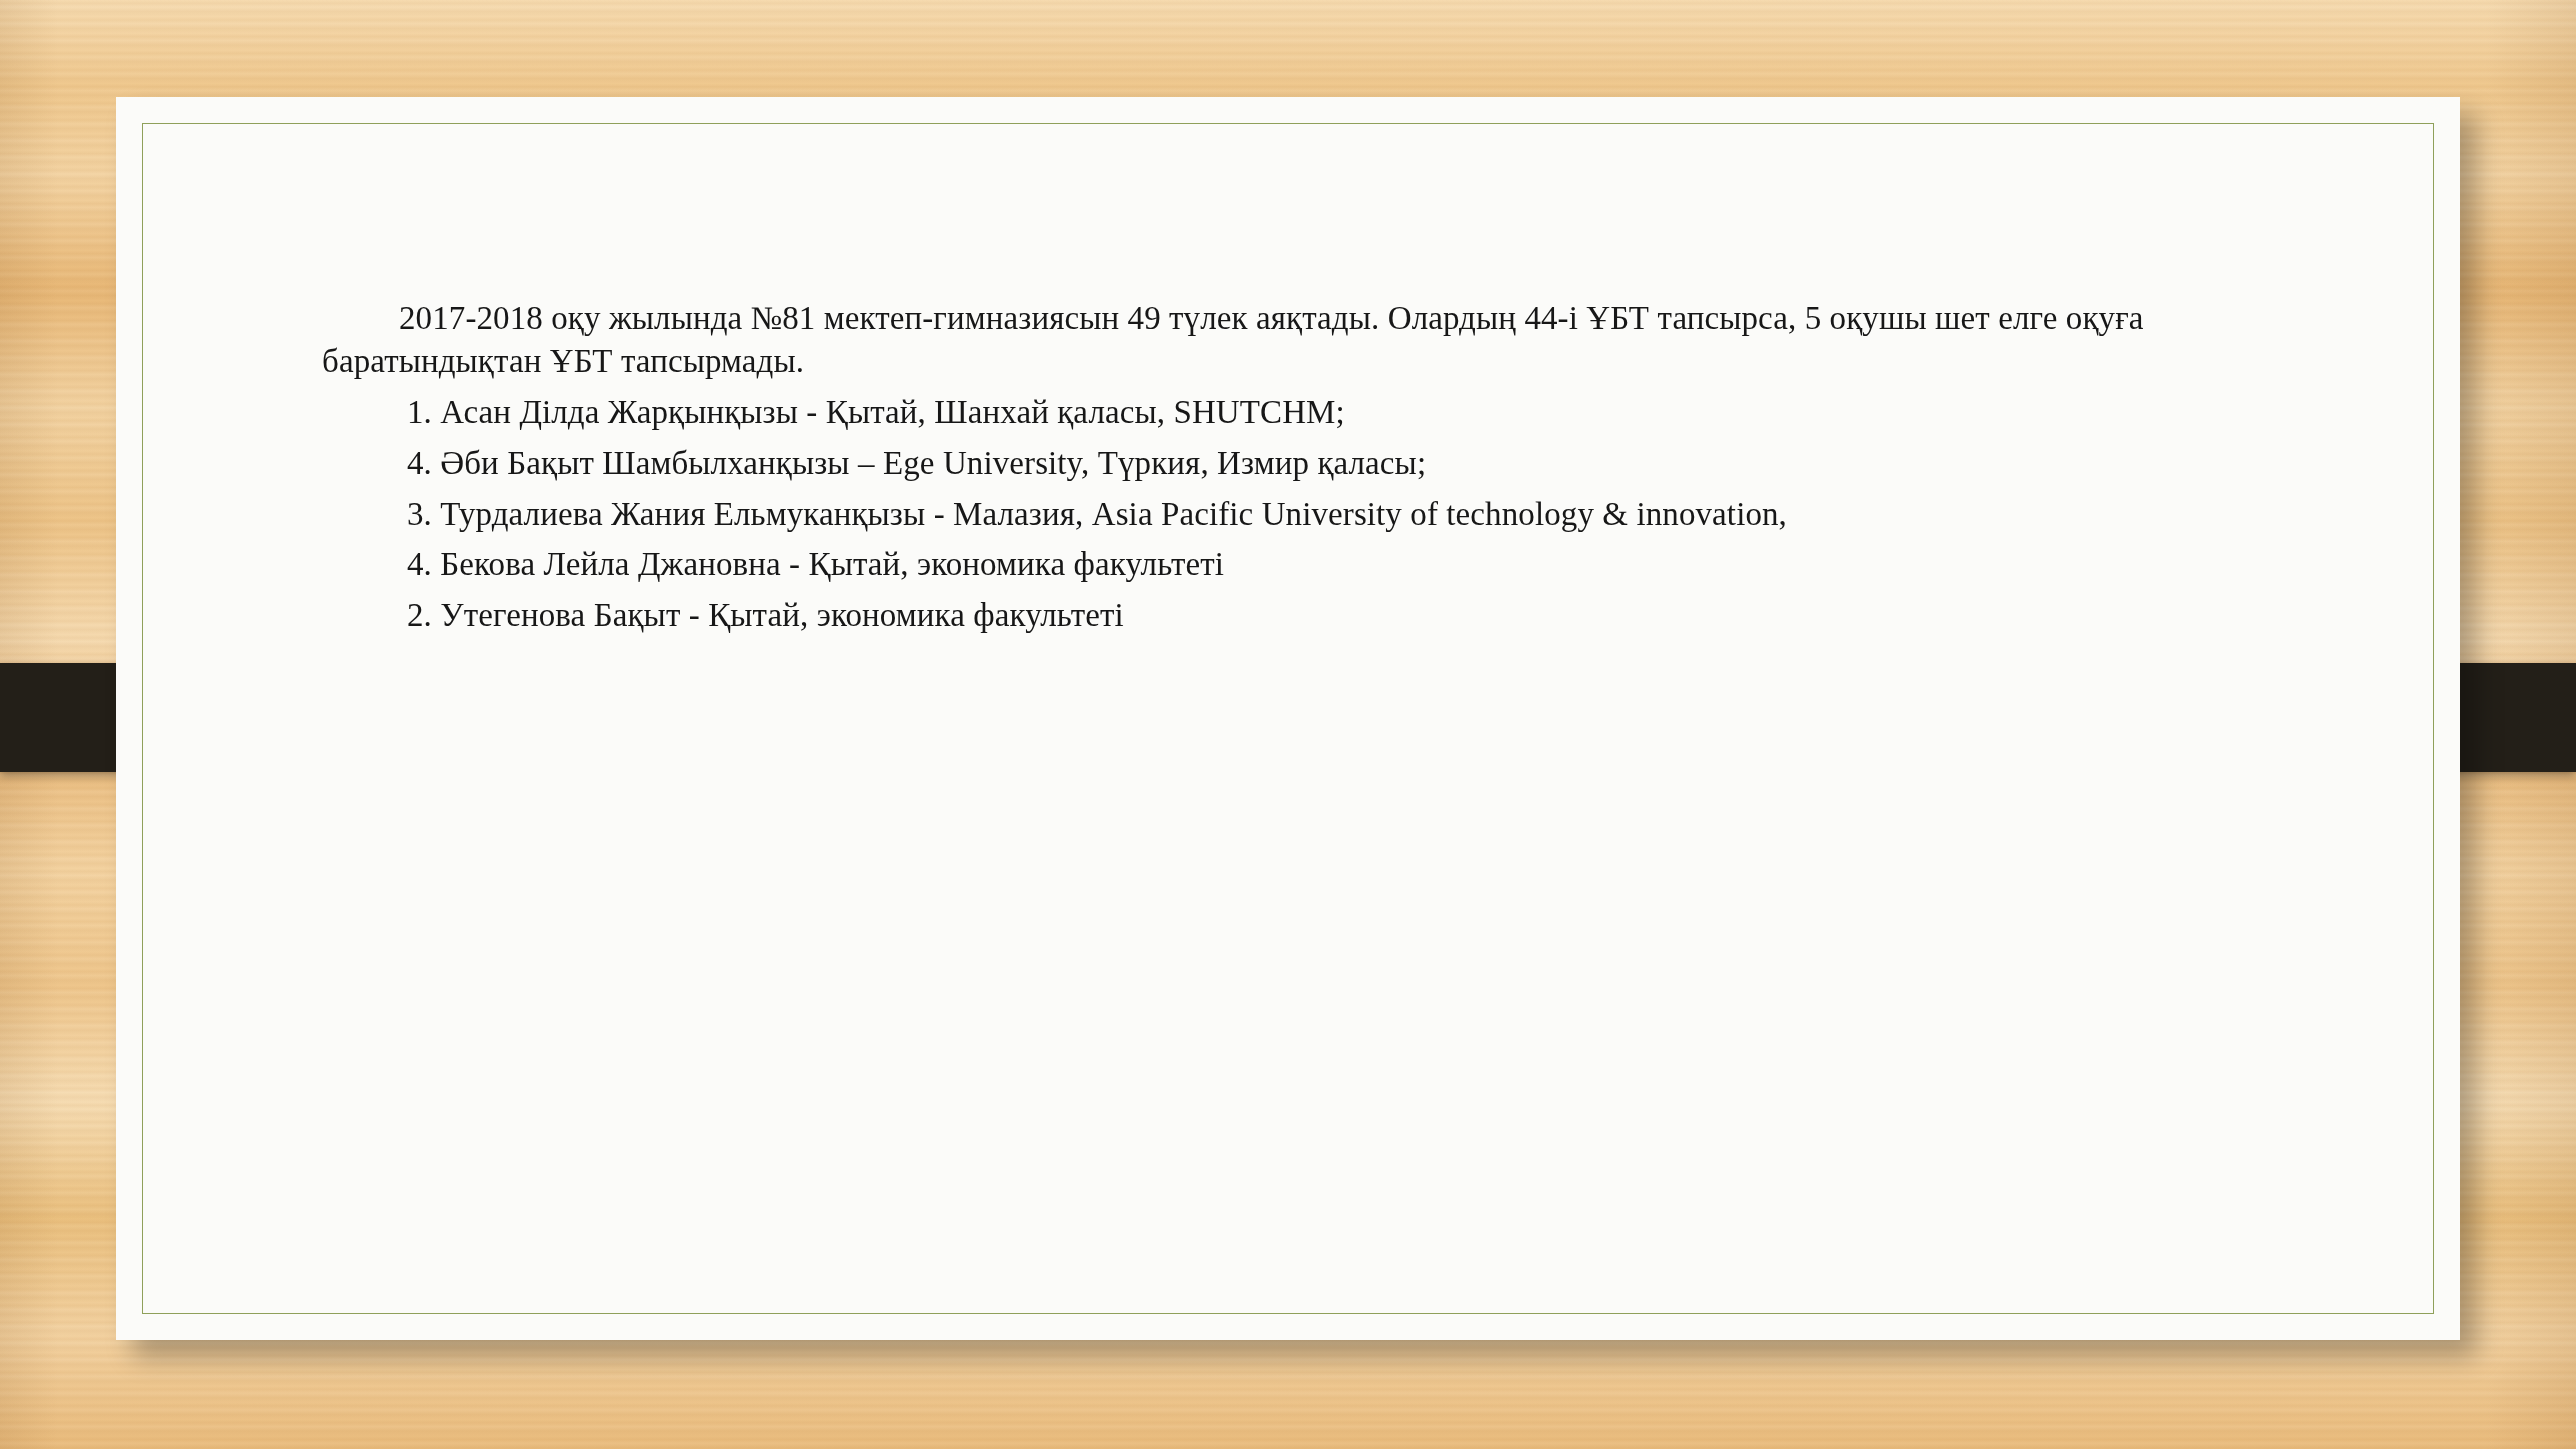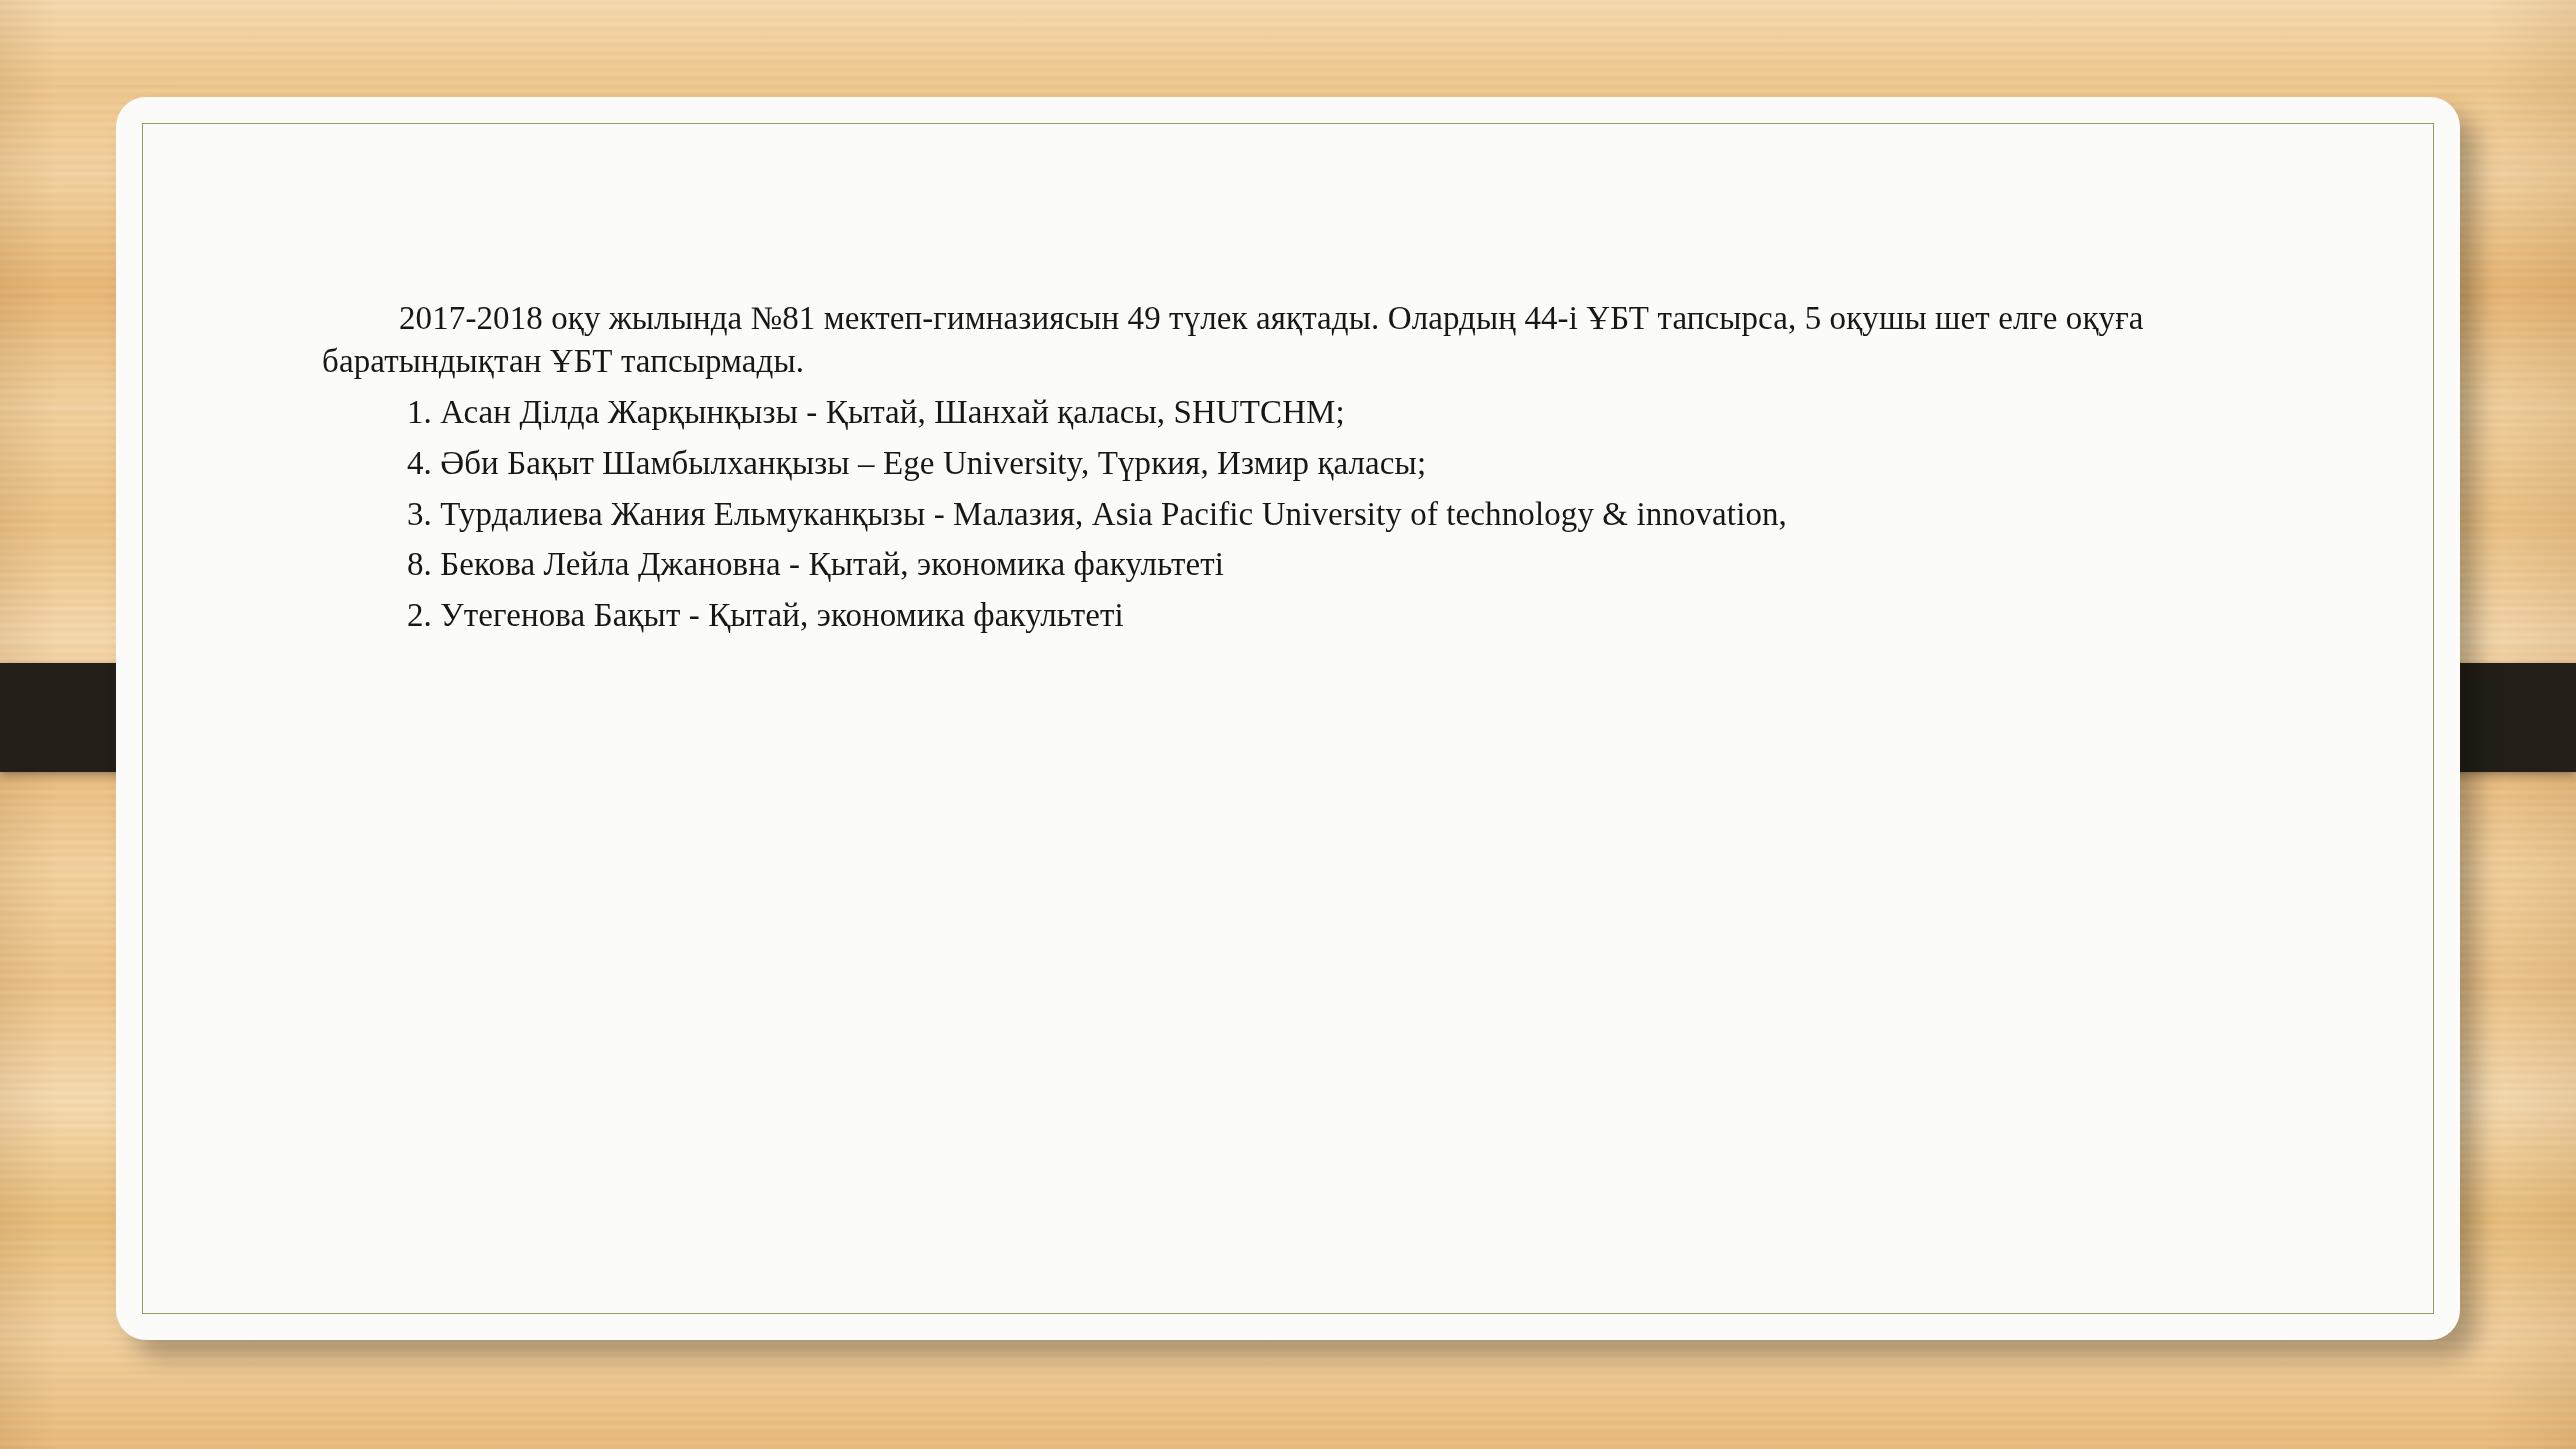--- a/index.html
+++ b/index.html
@@ -72,21 +72,20 @@
 
   
   .card {
     position: absolute;
     left: 116px;
     top: 97px;
     width: 2344px;
     height: 1243px;
     background: #fbfbf9;
     box-shadow: 16.7px 16.7px 24.5px rgba(0,0,0,0.28);
-    border-radius: 30px;
   }
   .card-inner-border {
     position: absolute;
     left: 26px;
     top: 26px;
     right: 26px;
     bottom: 26px;
     border: 1.9px solid #8fa05a;
   }
 
@@ -123,21 +122,21 @@
 
   <div class="card">
     <div class="card-inner-border"></div>
 
     <div class="content">
       <p class="para">2017-2018 оқу жылында №81 мектеп-гимназиясын 49 түлек аяқтады. Олардың 44-і ҰБТ тапсырса, 5 оқушы шет елге оқуға баратындықтан ҰБТ тапсырмады.</p>
 
       <p class="listline">1. Асан Ділда Жарқынқызы - Қытай, Шанхай қаласы, SHUTCHM;</p>
       <p class="listline">4. Әби Бақыт Шамбылханқызы – Ege University, Түркия, Измир қаласы;</p>
       <p class="listline">3. Турдалиева Жания Ельмуканқызы - Малазия, Asia Pacific University of technology &amp; innovation,</p>
-      <p class="listline">8. Бекова Лейла Джановна - Қытай, экономика факультеті</p>
+      <p class="listline">4. Бекова Лейла Джановна - Қытай, экономика факультеті</p>
       <p class="listline">2. Утегенова Бақыт - Қытай, экономика факультеті</p>
 
       <div class="spacer-lg"></div>
 
     </div>
   </div>
 </div>
 
 
 </body></html>

